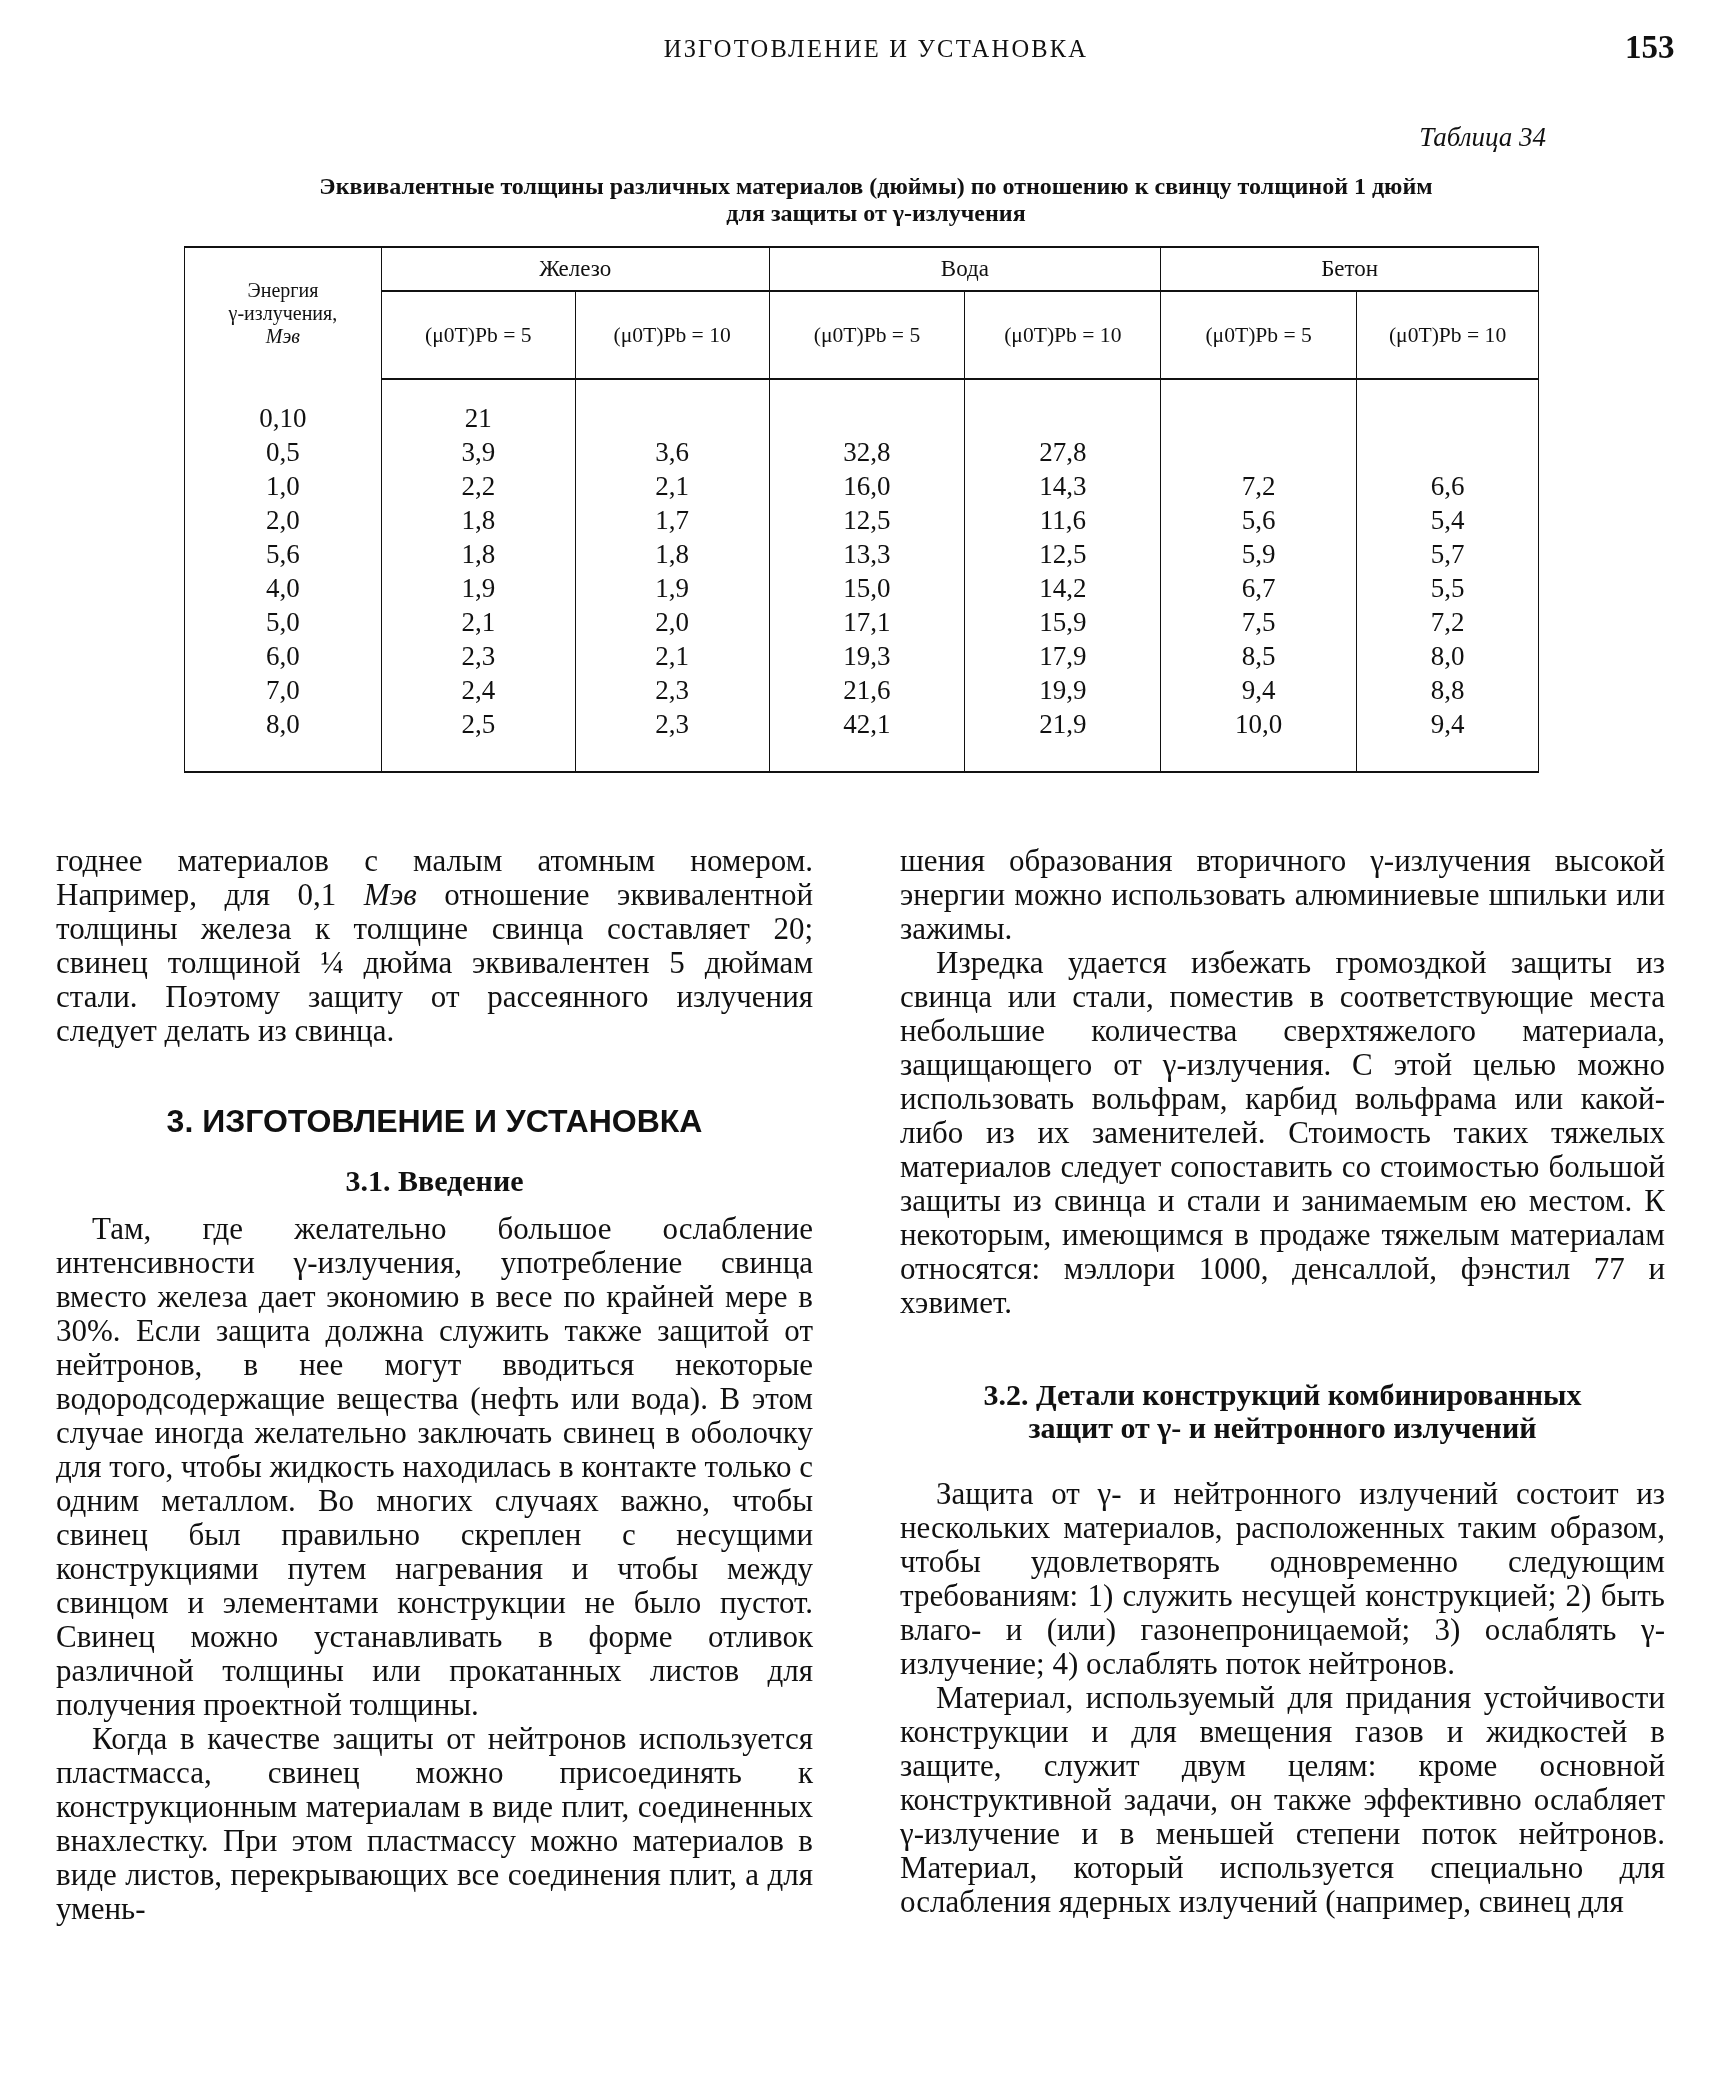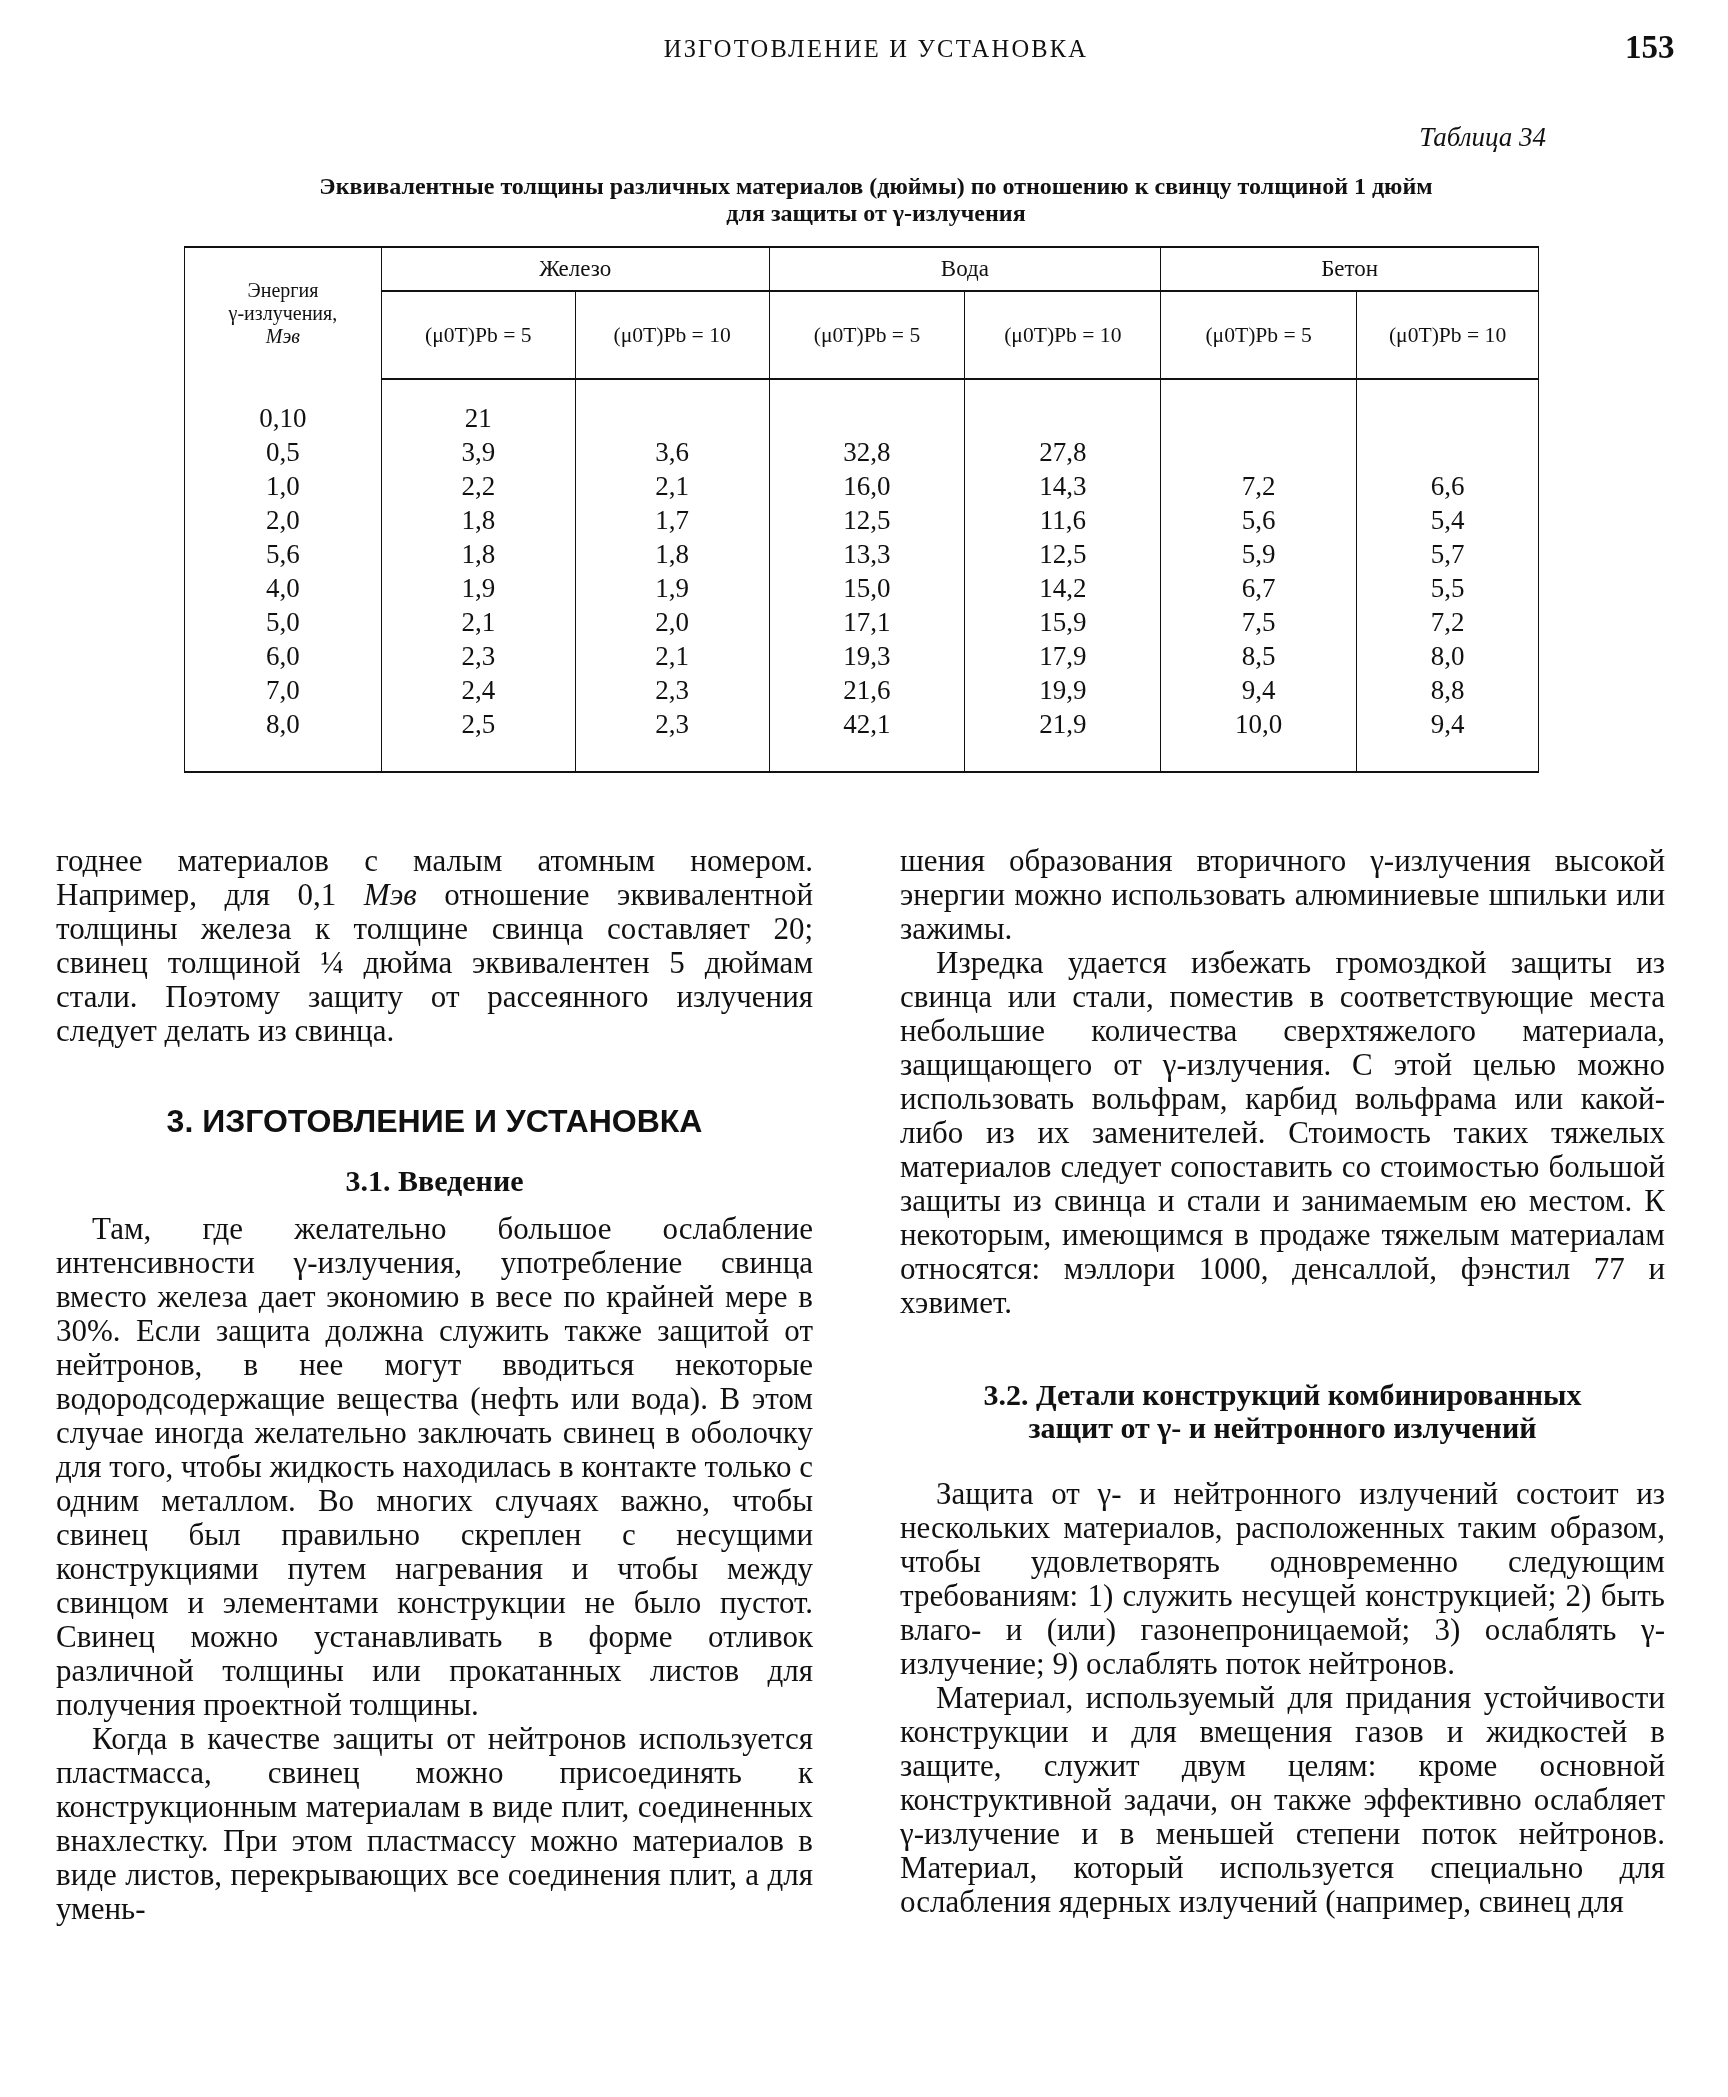--- a/index.html
+++ b/index.html
@@ -198,16 +198,16 @@
   <p class="ind">Когда в качестве защиты от нейтронов используется пластмасса, свинец можно присоединять к конструкционным материалам в виде плит, соединенных внахлестку. При этом пластмассу можно материалов в виде листов, перекрывающих все соединения плит, а для умень-</p>
 </div>
 
 <div class="col right">
   <p>шения образования вторичного γ-излучения высокой энергии можно использовать алюминиевые шпильки или зажимы.</p>
   <p class="ind">Изредка удается избежать громоздкой защиты из свинца или стали, поместив в соответствующие места небольшие количества сверхтяжелого материала, защищающего от γ-излучения. С этой целью можно использовать вольфрам, карбид вольфрама или какой-либо из их заменителей. Стоимость таких тяжелых материалов следует сопоставить со стоимостью большой защиты из свинца и стали и занимаемым ею местом. К некоторым, имеющимся в продаже тяжелым материалам относятся: мэллори 1000, денсаллой, фэнстил 77 и хэвимет.</p>
   <div class="sub-title2">
     <div>3.2. Детали конструкций комбинированных</div>
     <div>защит от γ- и нейтронного излучений</div>
   </div>
-  <p class="ind">Защита от γ- и нейтронного излучений состоит из нескольких материалов, расположенных таким образом, чтобы удовлетворять одновременно следующим требованиям: 1) служить несущей конструкцией; 2) быть влаго- и (или) газонепроницаемой; 3) ослаблять γ-излучение; 9) ослаблять поток нейтронов.</p>
+  <p class="ind">Защита от γ- и нейтронного излучений состоит из нескольких материалов, расположенных таким образом, чтобы удовлетворять одновременно следующим требованиям: 1) служить несущей конструкцией; 2) быть влаго- и (или) газонепроницаемой; 3) ослаблять γ-излучение; 4) ослаблять поток нейтронов.</p>
   <p class="ind">Материал, используемый для придания устойчивости конструкции и для вмещения газов и жидкостей в защите, служит двум целям: кроме основной конструктивной задачи, он также эффективно ослабляет γ-излучение и в меньшей степени поток нейтронов. Материал, который используется специально для ослабления ядерных излучений (например, свинец для</p>
 </div>
 
 
 </body></html>

